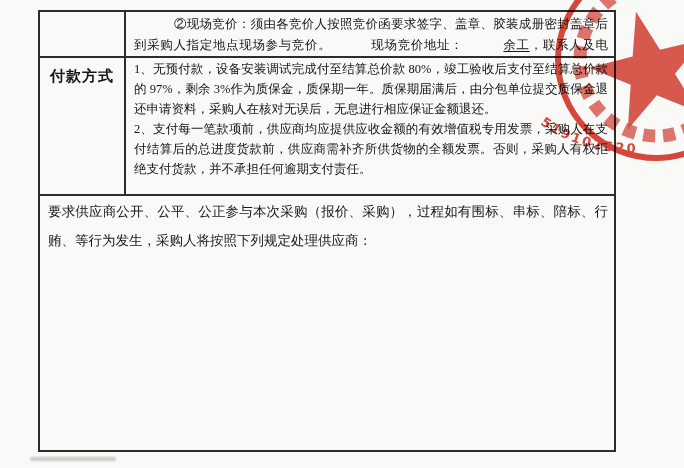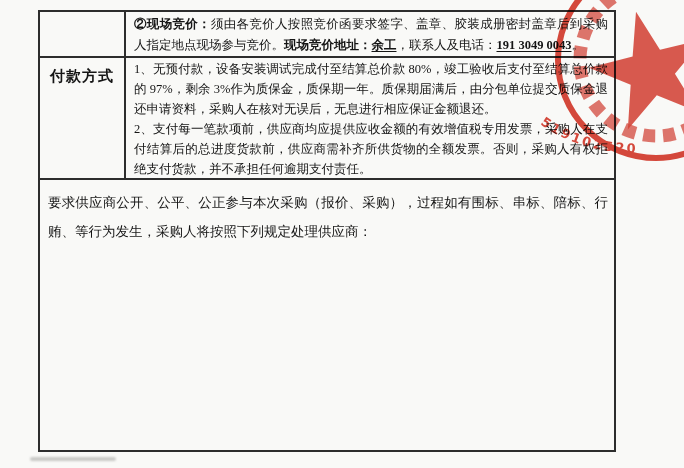--- a/index.html
+++ b/index.html
@@ -10,40 +10,40 @@
     font-family:"Liberation Serif","DejaVu Serif",serif;
   }
   .doc-table{
     position:absolute;left:38px;top:10px;width:578px;height:442px;
     border:2px solid #2d2d2d;box-sizing:border-box;
     display:flex;flex-direction:column;
   }
   .trow{display:flex;box-sizing:border-box;border-bottom:2px solid #2d2d2d;}
   .trow.r2{border-bottom:none;flex:1;}
   .trow.r0{height:46px;}
-  .trow.r1{height:122px;}
+  .trow.r1{height:138px;}
   .label-cell{
     flex:0 0 86px;width:86px;box-sizing:border-box;
     border-right:2px solid #2d2d2d;
     display:flex;justify-content:center;
     font-weight:bold;font-size:15px;letter-spacing:1px;
   }
   .r0 .label-cell{align-items:center;}
   .r1 .label-cell{align-items:flex-start;padding-top:9px;}
   .r2 .label-cell{align-items:center;}
   .content-cell{
     flex:1;box-sizing:border-box;overflow:hidden;
     padding:1px 6px 0 8px;
     text-align:justify;
   }
   .content-cell p{margin:0;}
   .r0 .content-cell{font-size:12.5px;line-height:21px;padding-top:2px;}
   .r1 .content-cell{font-size:12.5px;line-height:20px;}
-  .r2 .content-cell{font-size:13.5px;line-height:29px;padding-top:8px;}
-  .seg-b{font-weight:bold;}
+  .r2 .content-cell{font-size:13.5px;line-height:29px;padding-top:1px;}
+  .seg-b{font-weight:normal;margin-left:40px;}
   .seg-u{text-decoration:underline;text-underline-offset:2px;}
   .seal-svg{
     position:absolute;left:488px;top:-14px;width:210px;height:210px;
     mix-blend-mode:multiply;opacity:.92;pointer-events:none;
   }
   .smudge{
     position:absolute;left:30px;top:457px;width:86px;height:4px;
     background:#8f8f8c;opacity:.45;border-radius:2px;filter:blur(1px);
   }
 </style>

